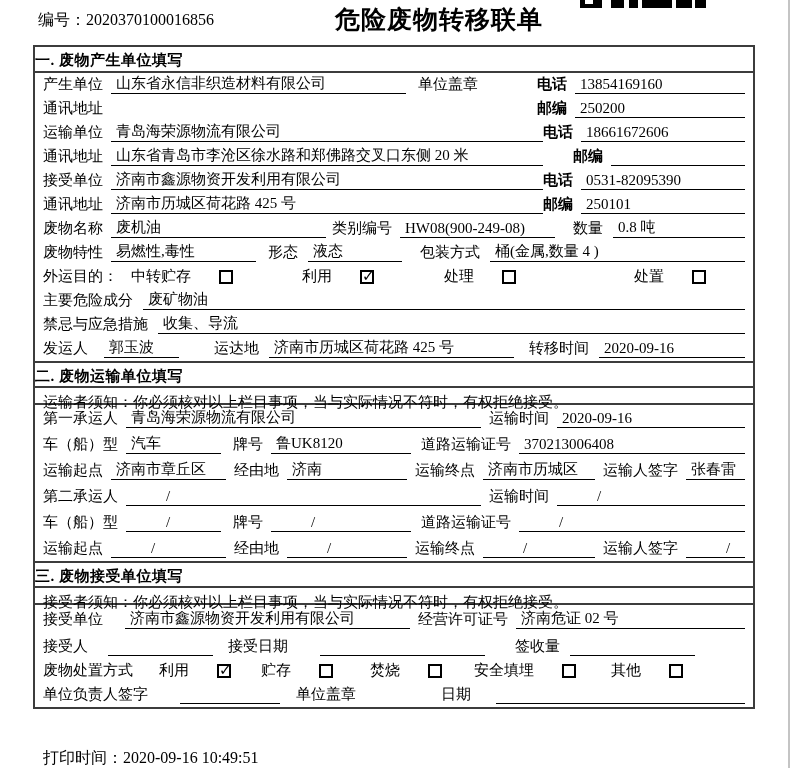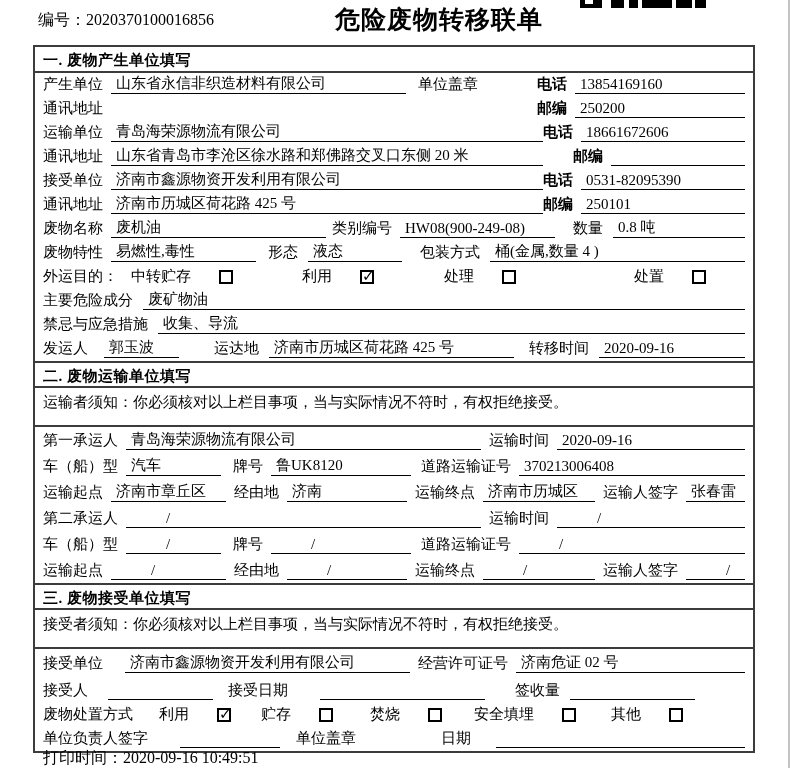--- a/index.html
+++ b/index.html
@@ -19,25 +19,25 @@
   .qr .g { background:transparent; }
   .qr .slot { background:#000; position:relative; }
   .qr .slot::after { content:""; position:absolute; left:5px; top:0; width:8px; height:4px; background:#fff; }
   .edge-line { position:absolute; left:788px; top:0; width:2px; height:768px; background:#c4c4c4; }
 
   .sheet {
     position:absolute; left:33px; top:45px; width:722px;
     border:2px solid #3c3c3c; background:#fff;
   }
   .sec-title {
-    font-size:15px; font-weight:bold; padding:4px 8px 2px 8px; height:26px;
+    font-size:15px; font-weight:bold; padding:4px 8px 2px 0; height:26px;
     border-bottom:2px solid #3c3c3c; letter-spacing:0.5px;
   }
   .sec-title.mid { border-top:2px solid #3c3c3c; height:27px; }
-  .notice { font-size:15px; padding:5px 8px 4px 8px; height:39px; border-bottom:2px solid #3c3c3c; }
+  .notice { font-size:15px; padding:5px 8px 4px 8px; height:17px; border-bottom:2px solid #3c3c3c; }
 
   .row { display:flex; align-items:flex-end; height:24px; padding:0 8px 3px 8px; font-size:15px; }
   .row.h26 { height:26px; }
   .row.h27 { height:27px; }
   .l { white-space:nowrap; }
   .v {
     border-bottom:1px solid #000; padding:0 5px 0 5px; white-space:nowrap;
     overflow:hidden; min-height:17px;
   }
   .fill { flex:1 1 auto; }

